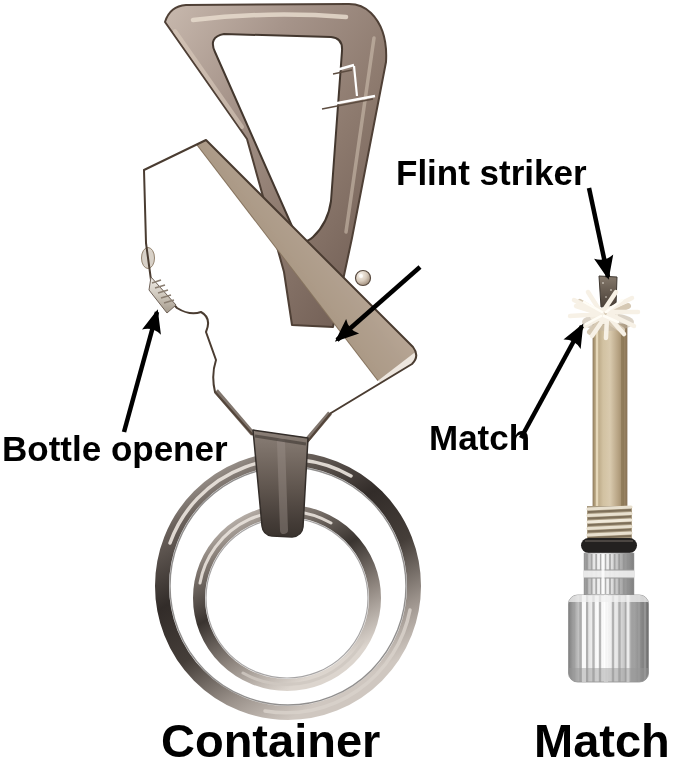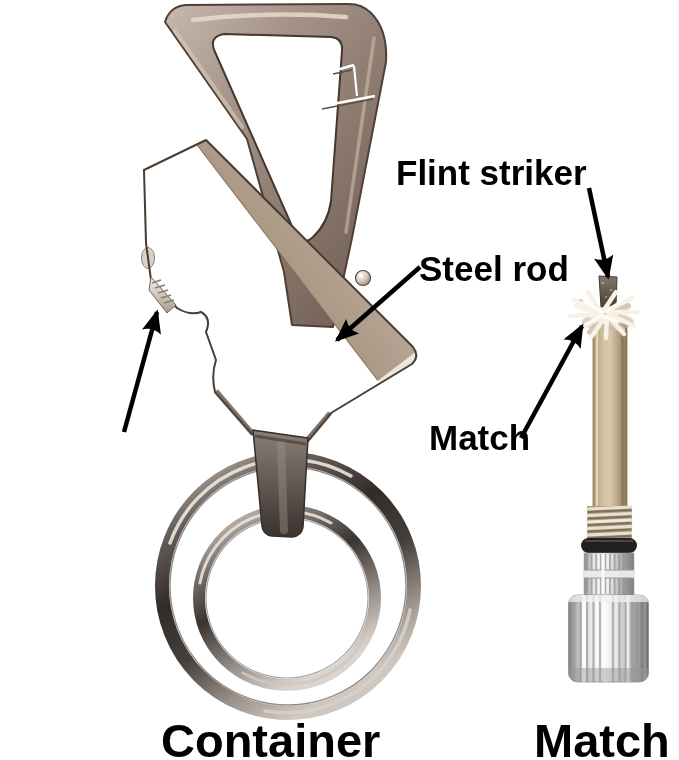--- a/index.html
+++ b/index.html
@@ -249,18 +249,18 @@
 
   <g fill="none" stroke="#000000" stroke-width="4.5">
     <path d="M 589,188 L 608,277" marker-end="url(#ah)" stroke="#000000"></path>
     <path d="M 420,267 L 337,340" marker-end="url(#ah)" stroke="#000000"></path>
     <path d="M 124,432 L 157,312" marker-end="url(#ah)" stroke="#000000"></path>
     <path d="M 521,438 L 582,326" marker-end="url(#ah)" stroke="#000000"></path>
   </g>
 </svg>
 
 <div class="lbl lbl-part" id="lbl-flint">Flint striker</div>
-<div class="lbl lbl-part" id="lbl-steel">Steel rod</div>
+<div class="lbl lbl-part" id="lbl-bottle">Bottle opener</div>
 <div class="lbl lbl-part" id="lbl-wick">Match</div>
 <div class="lbl lbl-caption" id="lbl-container">Container</div>
 <div class="lbl lbl-caption" id="lbl-match">Match</div>
 
 </div>
 
 </body></html>

